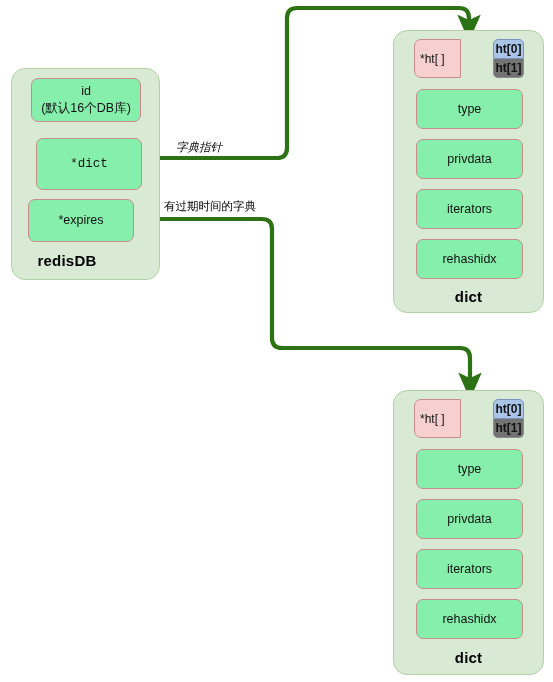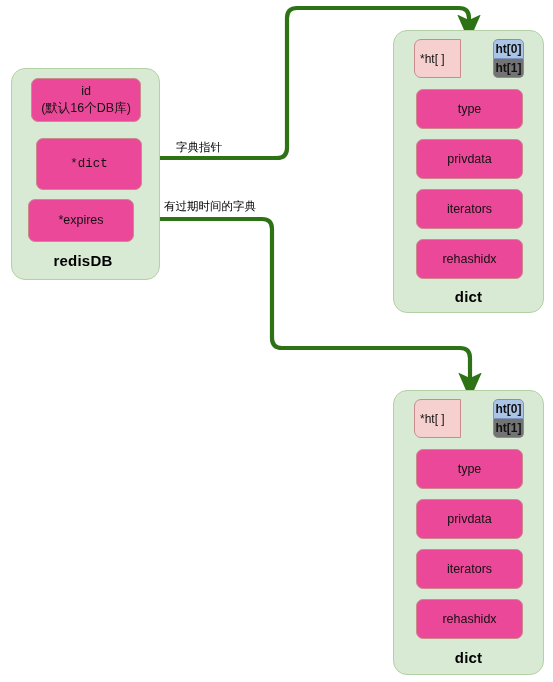--- a/index.html
+++ b/index.html
@@ -43,21 +43,21 @@
     width: 100%;
     text-align: center;
     font-size: 15px;
     font-weight: bold;
     color: #000000;
     letter-spacing: 0.2px;
   }
   
   .field-box {
     position: absolute;
-    background: #ec4899;
+    background: #86efac;
     border: 1px solid #c98b8b;
     border-radius: 7px;
     box-sizing: border-box;
     display: flex;
     flex-direction: column;
     align-items: center;
     justify-content: center;
     font-size: 12.5px;
     color: #111111;
     line-height: 1.35;
@@ -134,36 +134,36 @@
       </marker>
     </defs>
 
     <path d="M134,158 L277,158 Q287,158 287,148 L287,18 Q287,8 297,8 L459,8 Q469,8 469,18 L469,28" fill="none" stroke="#2d7316" stroke-width="4.2" stroke-linecap="butt" marker-end="url(#arrowhead)"></path>
 
     <path d="M134,219 L262,219 Q272,219 272,229 L272,338 Q272,348 282,348 L460,348 Q470,348 470,358 L470,386" fill="none" stroke="#2d7316" stroke-width="4.2" stroke-linecap="butt" marker-end="url(#arrowhead)"></path>
   </svg>
 
   <div class="group-box" style="left:11px; top:68px; width:149px; height:212px;">
   </div>
-  <div class="group-label" style="left:16px; top:252px; width:134px;">redisDB</div>
+  <div class="group-label" style="left:0; top:252px; width:134px;">redisDB</div>
 
   <div class="field-box" style="left:31px; top:78px; width:110px; height:44px;">
     <span>id</span>
     <span class="line2">(默认16个DB库)</span>
   </div>
 
   <div class="field-box" style="left:36px; top:138px; width:106px; height:52px;font-family:Liberation Mono, monospace;">
     <span>*dict</span>
   </div>
 
   <div class="field-box" style="left:28px; top:199px; width:106px; height:43px;">
     <span>*expires</span>
   </div>
 
-  <div class="edge-label" style="left:176px; top:140px;">字典指针</div>
+  <div class="edge-label" style="left:176px; top:140px;font-style:italic;">字典指针</div>
   <div class="edge-label" style="left:164px; top:199px;">有过期时间的字典</div>
 
   <div class="group-box" style="left:393px; top:30px; width:151px; height:283px;">
   </div>
   <div class="group-label" style="left:393px; top:288px; width:151px;">dict</div>
 
   <div class="ht-row" style="left:414px; top:39px; width:110px; height:39px;">
     <div class="ht-left">*ht[ ]</div>
     <div class="ht-right">
       <div class="ht-cell ht0">ht[0]</div>

